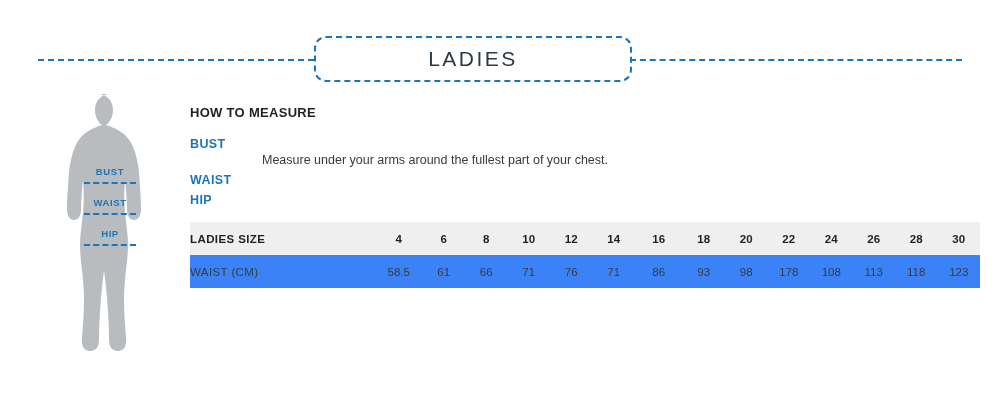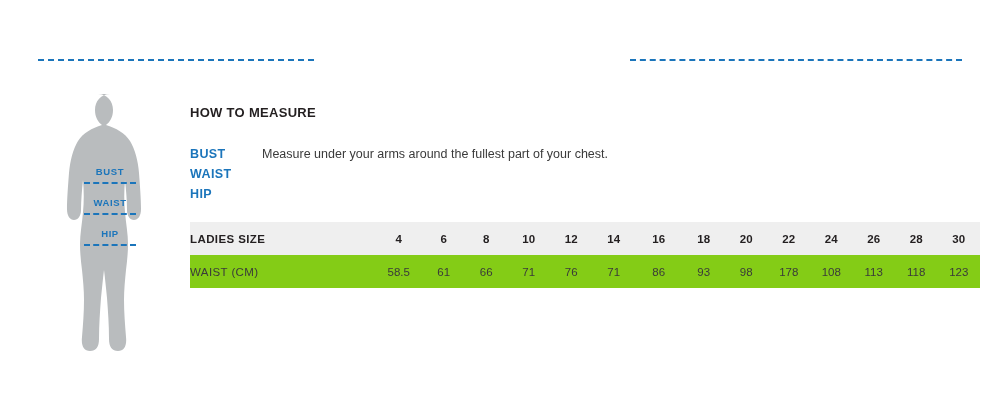--- a/index.html
+++ b/index.html
@@ -91,57 +91,58 @@
     position: absolute;
     left: 190px;
     top: 105px;
     width: 790px;
   }
   .howto-title {
     font-size: 13px;
     font-weight: bold;
     color: #231f20;
     letter-spacing: 0.3px;
-    margin-bottom: 27px;
+    margin-bottom: 17px;
   }
   .howto-row {
     display: flex;
     align-items: flex-start;
     margin-bottom: 6px;
   }
   .howto-term {
     width: 72px;
     flex: 0 0 72px;
     font-size: 12.5px;
     font-weight: bold;
     color: #1b75bb;
     letter-spacing: 0.4px;
   }
   .howto-desc {
     font-size: 12.5px;
     color: #3a3a3a;
+    margin-top: 16px;
   }
 
   
   .table {
     position: absolute;
     left: 190px;
     top: 222px;
     width: 790px;
     border-collapse: collapse;
   }
   .table td {
     height: 33px;
     font-size: 11.5px;
     color: #3a3a3a;
     vertical-align: middle;
     padding: 0;
   }
   .row-shaded { background: #efefef; }
-  .row-plain  { background: #84cc16; }
+  .row-plain  { background: #3b82f6; }
   .cell-label {
     width: 148px;
     padding-left: 12px;
     letter-spacing: 0.4px;
     white-space: nowrap;
   }
   .hdr .cell-label,
   .hdr td { font-weight: bold; color: #231f20; font-size: 11.5px; }
   .cell-val {
     width: 34px;
@@ -151,20 +152,23 @@
   .cell-val.wide { width: 38px; }
 </style>
 </head>
 <body>
 
 <div class="page">
 
   <div class="header">
     <div class="dash-line dash-left"></div>
     <div class="dash-line dash-right"></div>
+    <div class="title-box">
+      <span class="title-text">LADIES</span>
+    </div>
   </div>
 
   <div class="figure">
     <svg width="128" height="312" viewBox="0 0 128 312">
       <path fill="#b9bcbe" d="
         M64 2
         c-9 0-15 7-15 16 0 7 3 12 7 15
         -10 3-19 8-24 16
         -5 8-8 20-9 32
         -1 13-2 26-2 36

